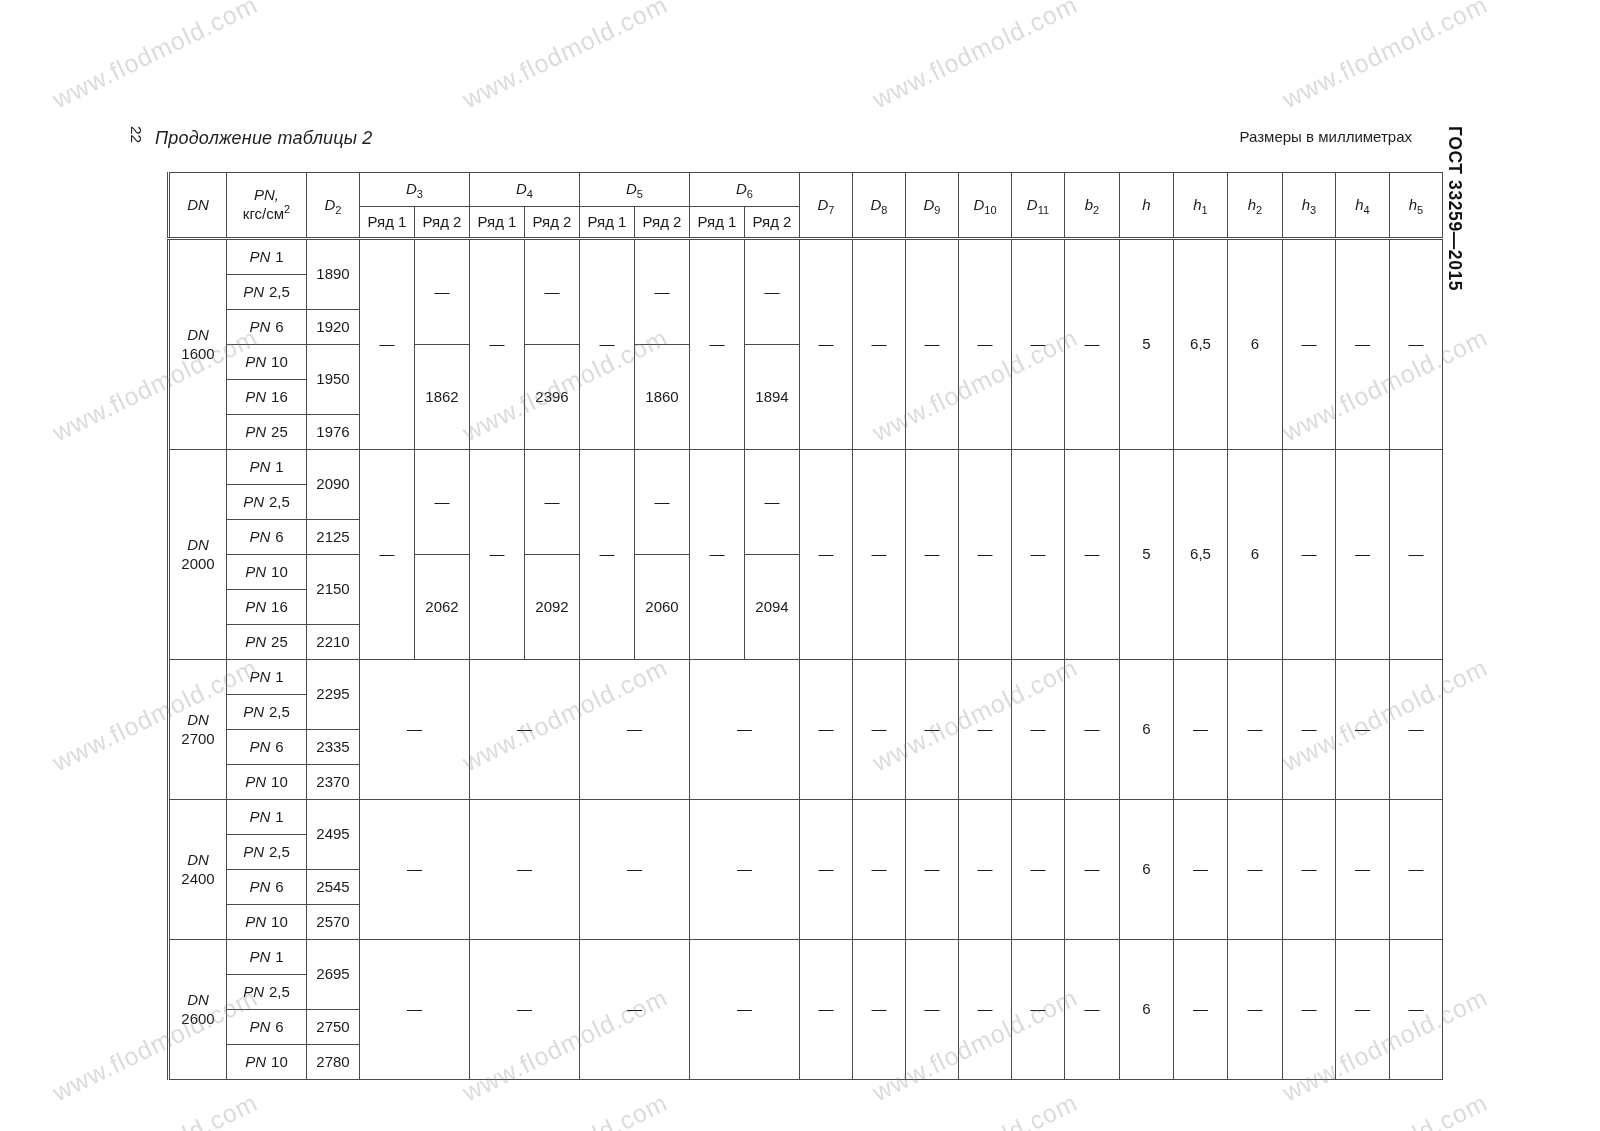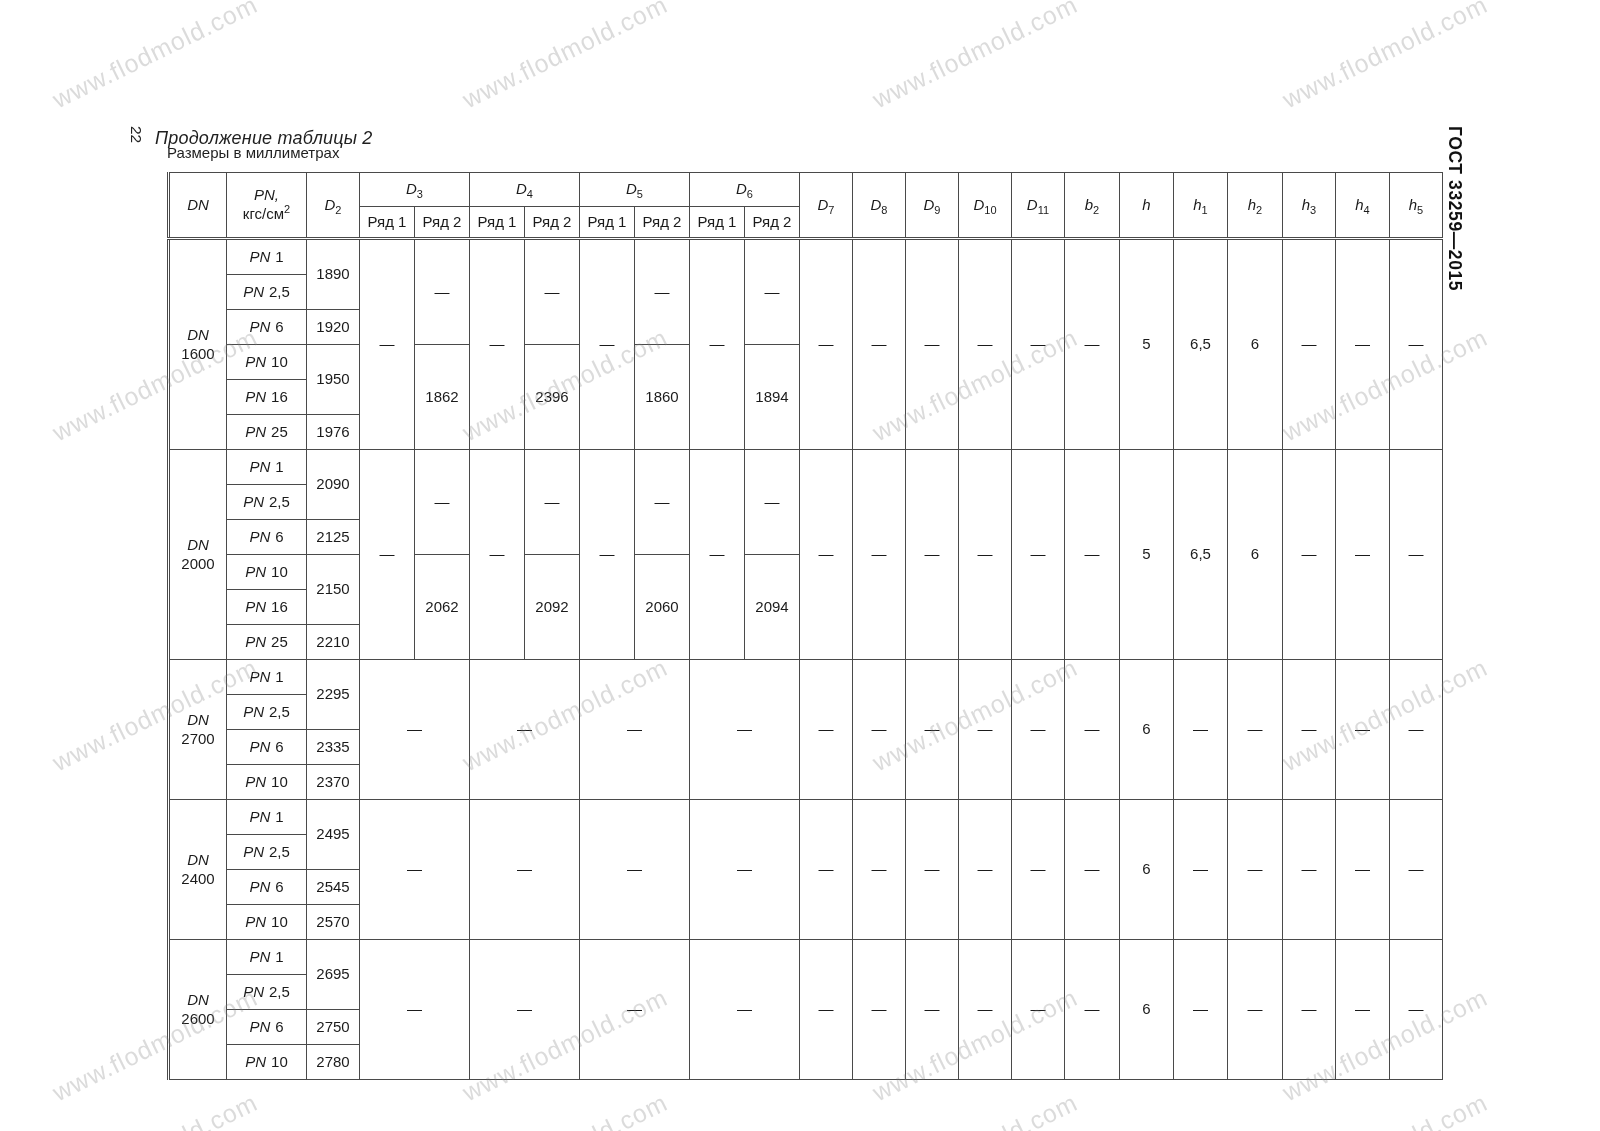--- a/index.html
+++ b/index.html
@@ -8,21 +8,21 @@
 
   
   .watermark-layer{position:absolute;left:0;top:0;width:1600px;height:1131px;z-index:3;pointer-events:none;}
   .wm{position:absolute;transform:translate(-50%,-50%) rotate(-26deg);
       font-size:25px;letter-spacing:1px;color:rgba(125,125,125,0.28);white-space:nowrap;}
 
   .page-number{position:absolute;left:127px;top:126px;writing-mode:vertical-rl;
       font-size:15.5px;color:#222;z-index:2;}
   .page-title{position:absolute;left:155px;top:128px;font-style:italic;font-size:18px;
       color:#1f1f1f;letter-spacing:.2px;z-index:2;}
-  .units-note{position:absolute;left:167px;top:144px;width:1245px;text-align:left;
+  .units-note{position:absolute;left:167px;top:128px;width:1245px;text-align:right;
       font-size:15px;color:#1f1f1f;z-index:2;}
   .doc-ref{position:absolute;left:1444px;top:126px;writing-mode:vertical-rl;
       font-size:17.5px;font-weight:bold;color:#111;letter-spacing:.6px;z-index:2;}
 
   .gost-table{position:absolute;left:167px;top:172px;z-index:1;
       border-collapse:collapse;table-layout:fixed;width:1274px;
       font-size:15px;color:#1b1b1b;background:transparent;
       border:1.5px solid #4a4a4a;border-left:3px double #4a4a4a;}
   .gost-table th,.gost-table td{border:1px solid #4a4a4a;text-align:center;
       vertical-align:middle;padding:0;font-weight:normal;line-height:1.25;overflow:hidden;}

